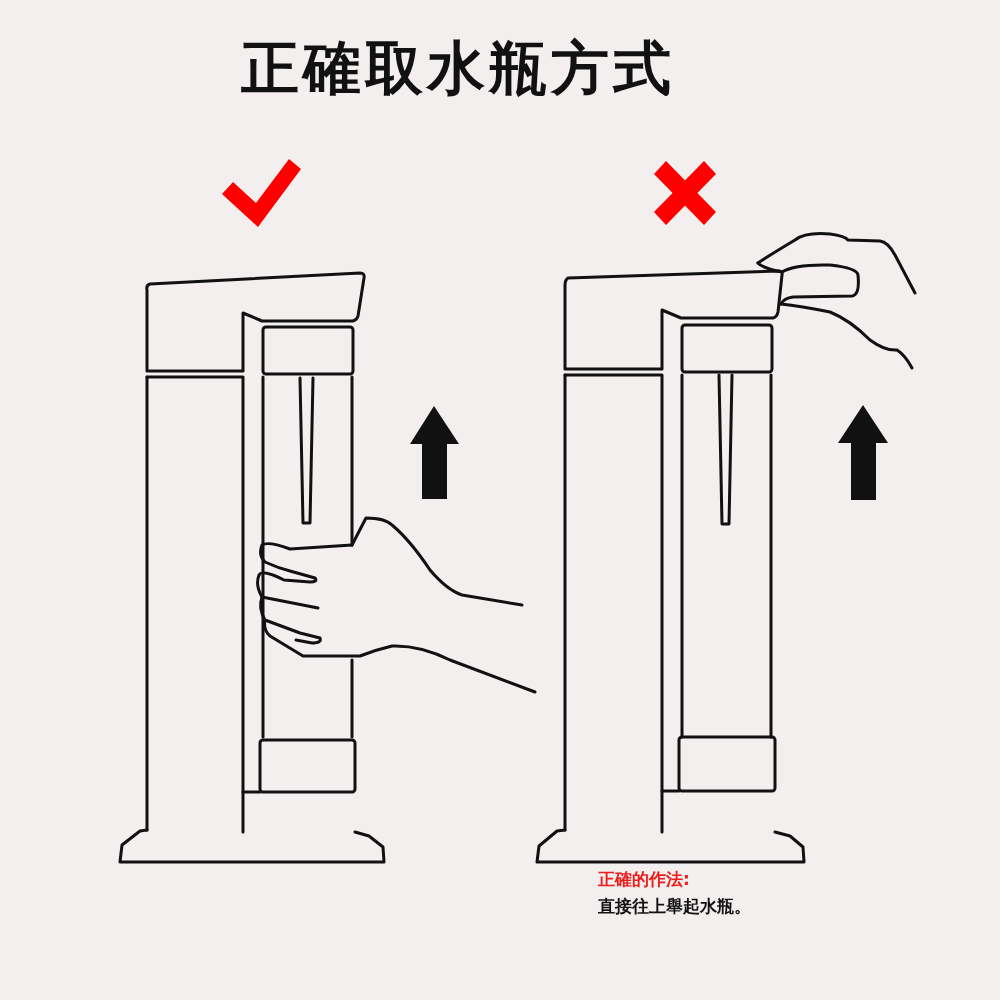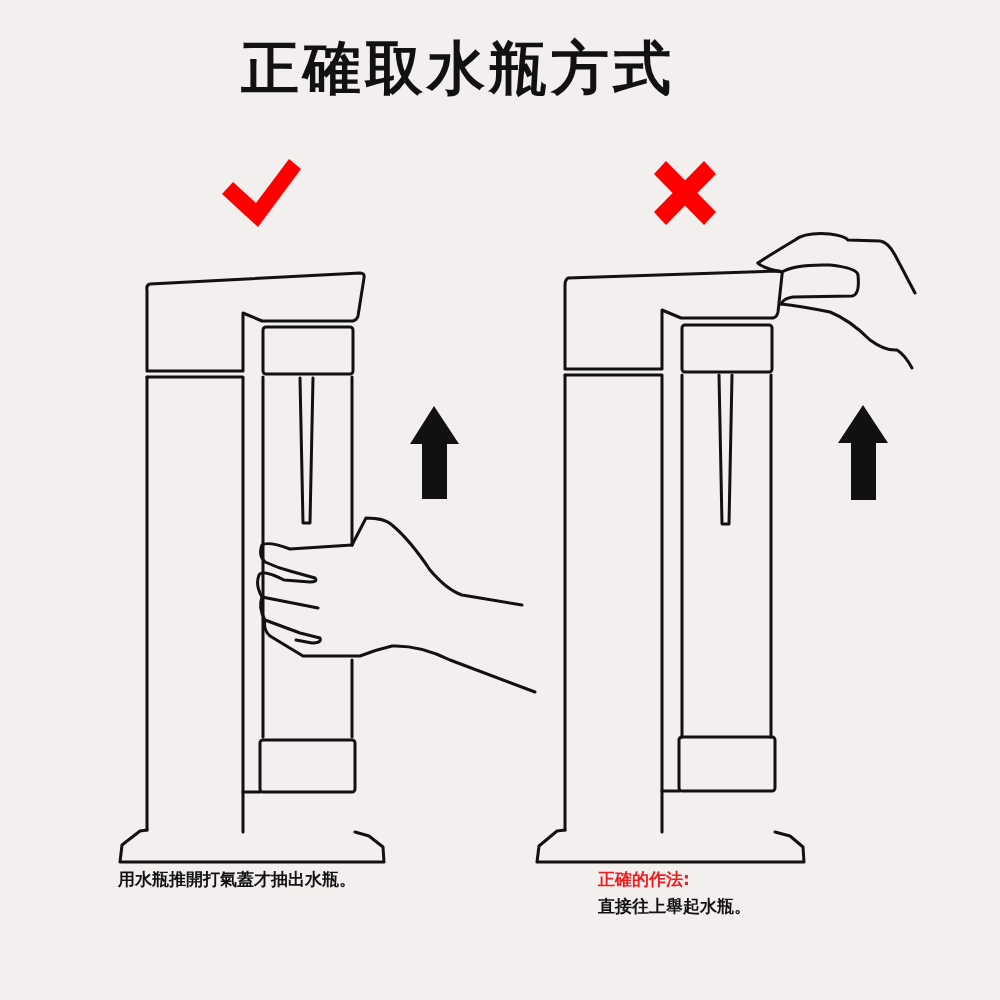--- a/index.html
+++ b/index.html
@@ -95,19 +95,18 @@
       <path d="M758,263 Q765,258 795,240 Q805,232 830,234 Q845,236 848,240 L880,241 Q888,242 895,255 L915,293"></path>
       <path d="M758,263 Q762,268 782,272 Q795,264 830,265 Q857,268 858,275 Q860,295 852,296 L793,297 Q784,298 781,304"></path>
       <path d="M781,304 Q800,306 830,312 Q850,320 870,340 Q885,351 897,350 Q905,355 912,368"></path>
     </g>
 
     <polygon points="863,405 888,443 876,443 876,500 851,500 851,443 838,443" fill="#111"></polygon>
   </g>
 </svg>
 
 <div class="caption caption-left">
-  <div>用水瓶推開打氣蓋才抽出水瓶。</div>
 </div>
 
 <div class="caption caption-right">
   <div class="head">正確的作法:</div>
   <div>直接往上舉起水瓶。</div>
 </div>
 
 </body></html>

